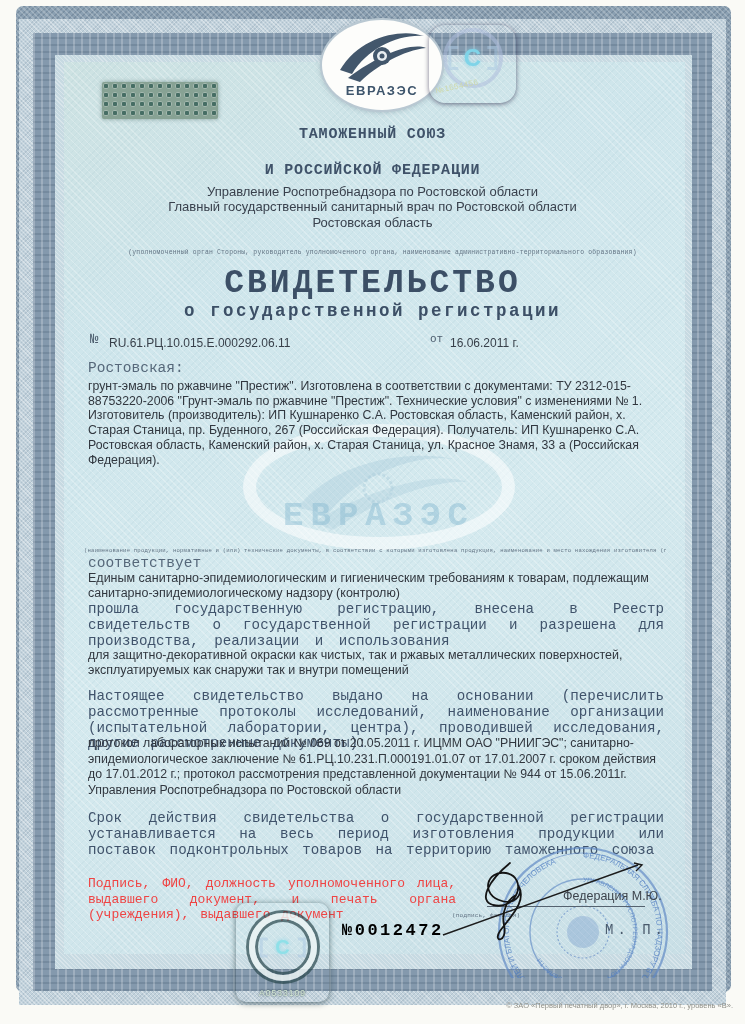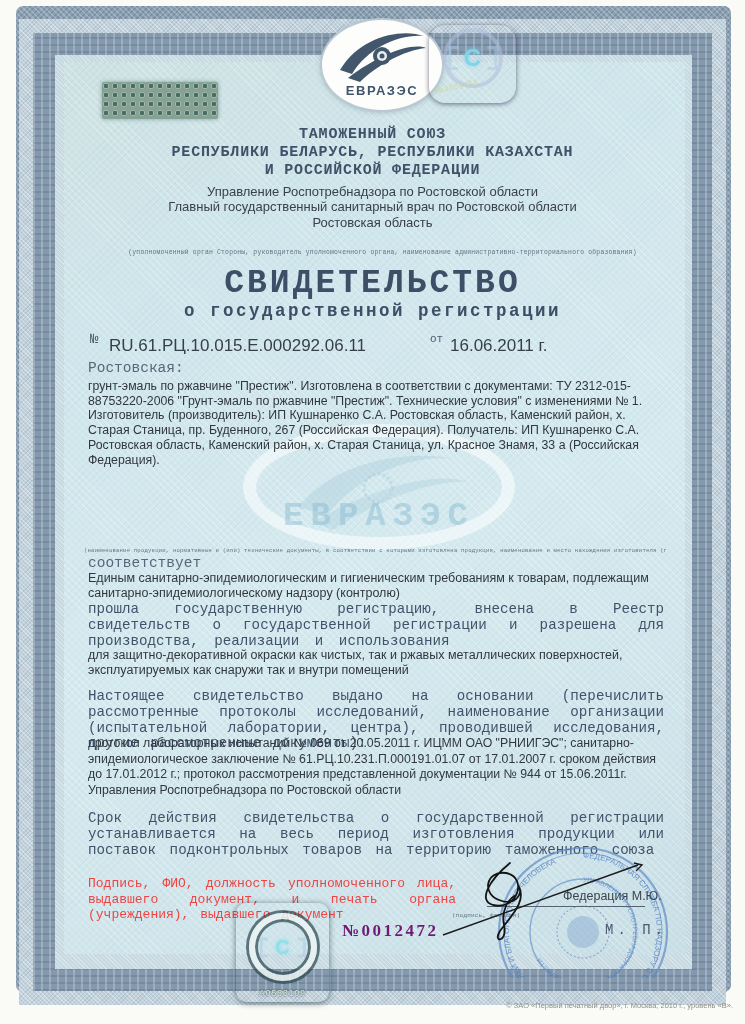--- a/index.html
+++ b/index.html
@@ -76,23 +76,23 @@
   .ctr{position:absolute;left:80px;right:80px;text-align:center;z-index:2;}
   .abs{position:absolute;z-index:2;}
   .h-union{font-weight:bold;font-size:15px;letter-spacing:.8px;color:#3f5269;}
   .h-auth{font-size:13px;color:#39414d;}
   .tiny{font-size:6.4px;color:#64758а;color:#647585;letter-spacing:.2px;white-space:nowrap;overflow:hidden;}
   .title{font-weight:bold;font-size:33px;letter-spacing:3px;color:#3c4f66;}
   .subtitle{font-weight:bold;font-size:17.5px;letter-spacing:2.5px;color:#3c4f66;}
   .lbl-serif{font-size:14.5px;color:#56687a;}
   .body-sans{font-size:12.3px;line-height:14.7px;color:#31373f;}
   .body-serif{font-size:14.2px;line-height:15.8px;color:#40536b;text-align:justify;}
-  .num-row{font-size:17px;color:#373f49;}
-  .red-serial{font-family:Liberation Serif, serif;font-weight:bold;font-size:17px;
-     letter-spacing:2.5px;color:#701a75;z-index:6;}
+  .num-row{font-size:12px;color:#373f49;}
+  .red-serial{font-family:Liberation Mono, monospace;font-weight:bold;font-size:17px;
+     letter-spacing:2.5px;color:#000000;z-index:6;}
   .sig-line{position:absolute;left:487px;top:906px;width:158px;border-top:1px solid #55626f;z-index:4;}
   .mp{font-size:14px;letter-spacing:4px;color:#4a5a6c;}
   .stamp{position:absolute;left:488px;top:842px;z-index:3;opacity:.85;}
   .sign{position:absolute;left:438px;top:843px;z-index:5;}
   .copyright{position:absolute;right:12px;top:1001px;font-size:7.5px;color:#8f8f88;z-index:2;}
 </style>
 </head>
 <body>
 
 <div class="page">
@@ -127,21 +127,20 @@
     <div class="lbl">ЕВРАЗЭС</div>
   </div>
 
   <div class="holo-top">
     <div class="holo-ring"></div>
     <div class="tc-glyph">С</div>
     <div class="ser">№1654456</div>
   </div>
 
   <div class="ctr serif h-union" style="top:126px">ТАМОЖЕННЫЙ СОЮЗ</div>
-  <div class="ctr serif h-union" style="top:144px">РЕСПУБЛИКИ БЕЛАРУСЬ, РЕСПУБЛИКИ КАЗАХСТАН</div>
   <div class="ctr serif h-union" style="top:162px">И РОССИЙСКОЙ ФЕДЕРАЦИИ</div>
   <div class="ctr h-auth" style="top:184px">Управление Роспотребнадзора по Ростовской области</div>
   <div class="ctr h-auth" style="top:199px">Главный государственный санитарный врач по Ростовской области</div>
   <div class="ctr h-auth" style="top:215px">Ростовская область</div>
   <div class="ctr serif tiny" style="top:249px;left:84px;right:64px">(уполномоченный орган Стороны, руководитель уполномоченного органа, наименование административно-территориального образования)</div>
 
   <div class="ctr serif title" style="top:265px">СВИДЕТЕЛЬСТВО</div>
   <div class="ctr serif subtitle" style="top:301px">о государственной регистрации</div>
 
   <div class="abs serif" style="left:90px;top:331px;font-size:14px;color:#4d5d6e">№</div>

